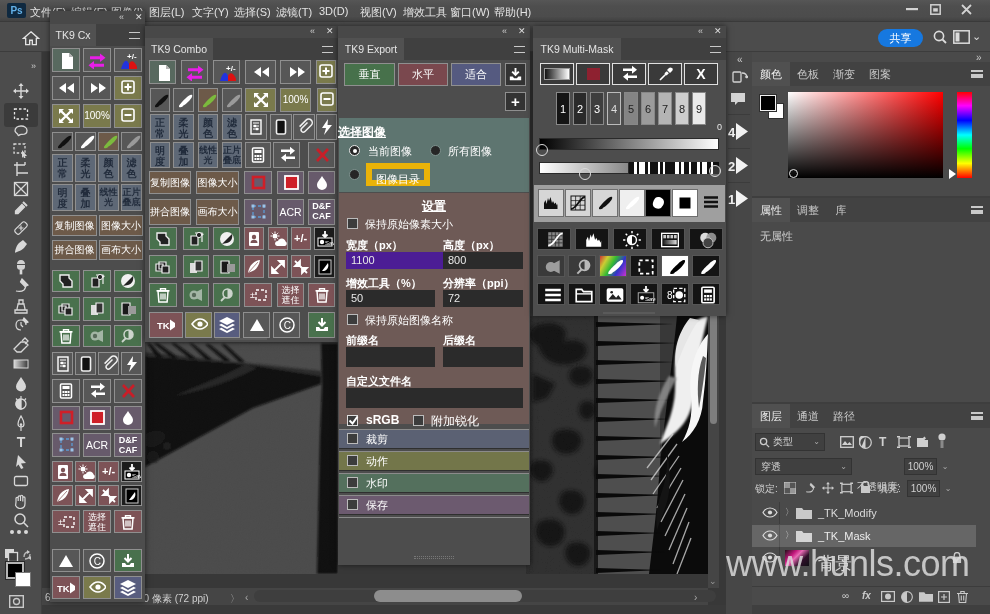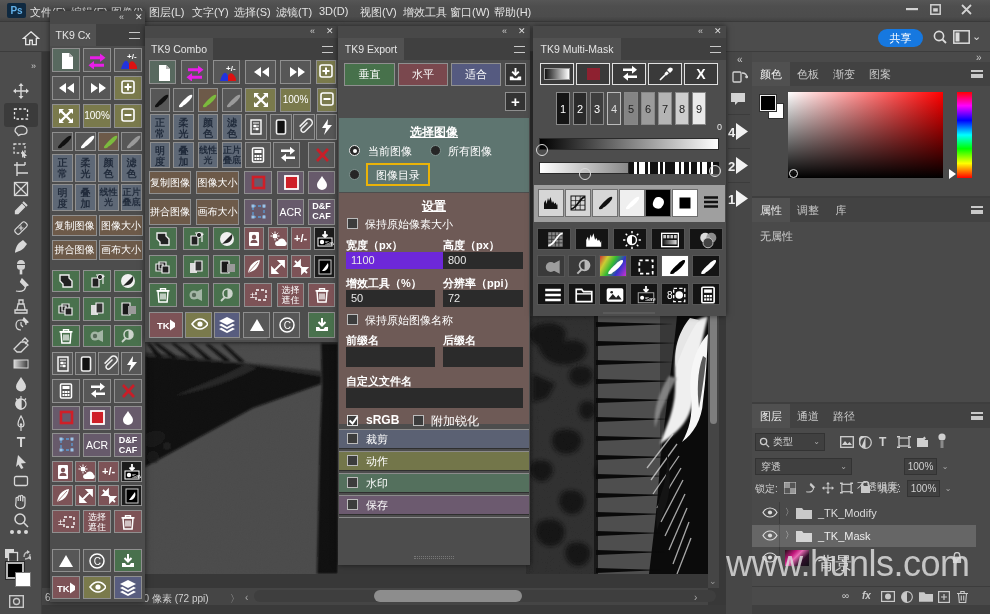--- a/index.html
+++ b/index.html
@@ -1250,35 +1250,35 @@
 <div class="btn" style="left:60px;top:37px;width:50px;height:23px;background:#7a484e;font-size:11px;line-height:21px">水平</div>
 <div class="btn" style="left:113px;top:37px;width:50px;height:23px;background:#555a80;font-size:11px;line-height:21px">适合</div>
 <div class="btn" style="left:167px;top:37px;width:21px;height:23px;background:#333">
         <svg style="position:absolute;left:1px;top:2px" width="17" height="17" viewBox="0 0 18 18">
           <path d="M9 2v7M5.5 6L9 9.5 12.5 6" stroke="#fff" stroke-width="2" fill="none"></path>
           <path d="M3 11v4h12v-4h-3l-1.5 2h-3L6 11z" fill="#fff"></path>
         </svg>
       </div>
 <div class="btn" style="left:167px;top:66px;width:21px;height:19px;background:#333;font-size:15px;line-height:17px;font-weight:bold">+</div>
 <div class="abs" style="left:1px;top:92px;width:190px;height:74px;background:#5e7570"></div>
-<div class="abs" style="left:0;top:98px;width:192px;text-align:center;color:#fff;font-size:12px;font-weight:bold;text-decoration:underline">选择图像</div>
+<div class="abs" style="left:0;top:98px;width:192px;color:#fff;font-size:12px;font-weight:bold;text-decoration:underline">选择图像</div>
 <div class="abs" style="left:11px;top:119px;width:11px;height:11px;border-radius:50%;background:#262626;border:1.5px solid #e8e8e8"></div>
 <div class="abs" style="left:14.5px;top:122.5px;width:4px;height:4px;border-radius:50%;background:#fff"></div>
 <div class="abs" style="left:30px;top:118px;color:#fff;font-size:11px">当前图像</div>
 <div class="abs" style="left:92px;top:119px;width:11px;height:11px;border-radius:50%;background:#262626;border:1.5px solid #7f938f"></div>
 <div class="abs" style="left:110px;top:118px;color:#fff;font-size:11px">所有图像</div>
 <div class="abs" style="left:11px;top:143px;width:11px;height:11px;border-radius:50%;background:#262626;border:1.5px solid #7f938f"></div>
-<div class="abs" style="left:28px;top:137px;width:64px;height:23px;border:2px solid #eab308;color:#fff;font-size:11px;text-align:center;line-height:21px;background:#62787300">图像目录</div>
+<div class="abs" style="left:28px;top:137px;width:64px;height:23px;border:6px solid #eab308;color:#fff;font-size:11px;text-align:center;line-height:21px;background:#62787300">图像目录</div>
 <div class="abs" style="left:1px;top:167px;width:190px;height:231px;background:#6e5a56"></div>
 <div class="abs" style="left:0;top:172px;width:192px;text-align:center;color:#fff;font-size:12px;font-weight:bold;text-decoration:underline">设置</div>
 <div class="abs" style="left:9px;top:192px;width:11px;height:11px;background:#3c3c3c;border:1px solid #bbb"></div>
 <div class="abs" style="left:27px;top:191px;color:#fff;font-size:11px">保持原始像素大小</div>
 <div class="abs" style="left:8px;top:212px;color:#fff;font-size:11px;font-weight:bold">宽度（px）</div>
 <div class="abs" style="left:105px;top:212px;color:#fff;font-size:11px;font-weight:bold">高度（px）</div>
-<div class="abs" style="left:8px;top:226px;width:107px;height:17px;background:#6d28d9;color:#e8e8e8;font-size:11px;line-height:17px;padding-left:5px">1100</div>
+<div class="abs" style="left:8px;top:226px;width:107px;height:17px;background:#4c1d95;color:#e8e8e8;font-size:11px;line-height:17px;padding-left:5px">1100</div>
 <div class="abs" style="left:105px;top:226px;width:80px;height:17px;background:#2b2b2b;color:#e8e8e8;font-size:11px;line-height:17px;padding-left:5px">800</div>
 <div class="abs" style="left:8px;top:250px;color:#fff;font-size:11px;font-weight:bold">增效工具（%）</div>
 <div class="abs" style="left:105px;top:250px;color:#fff;font-size:11px;font-weight:bold">分辨率（ppi）</div>
 <div class="abs" style="left:8px;top:264px;width:89px;height:17px;background:#2b2b2b;color:#e8e8e8;font-size:11px;line-height:17px;padding-left:5px">50</div>
 <div class="abs" style="left:105px;top:264px;width:80px;height:17px;background:#2b2b2b;color:#e8e8e8;font-size:11px;line-height:17px;padding-left:5px">72</div>
 <div class="abs" style="left:9px;top:288px;width:11px;height:11px;background:#3c3c3c;border:1px solid #bbb"></div>
 <div class="abs" style="left:27px;top:287px;color:#fff;font-size:11px">保持原始图像名称</div>
 <div class="abs" style="left:8px;top:307px;color:#fff;font-size:11px;font-weight:bold">前缀名</div>
 <div class="abs" style="left:105px;top:307px;color:#fff;font-size:11px;font-weight:bold">后缀名</div>
 <div class="abs" style="left:8px;top:321px;width:89px;height:20px;background:#2b2b2b"></div>

